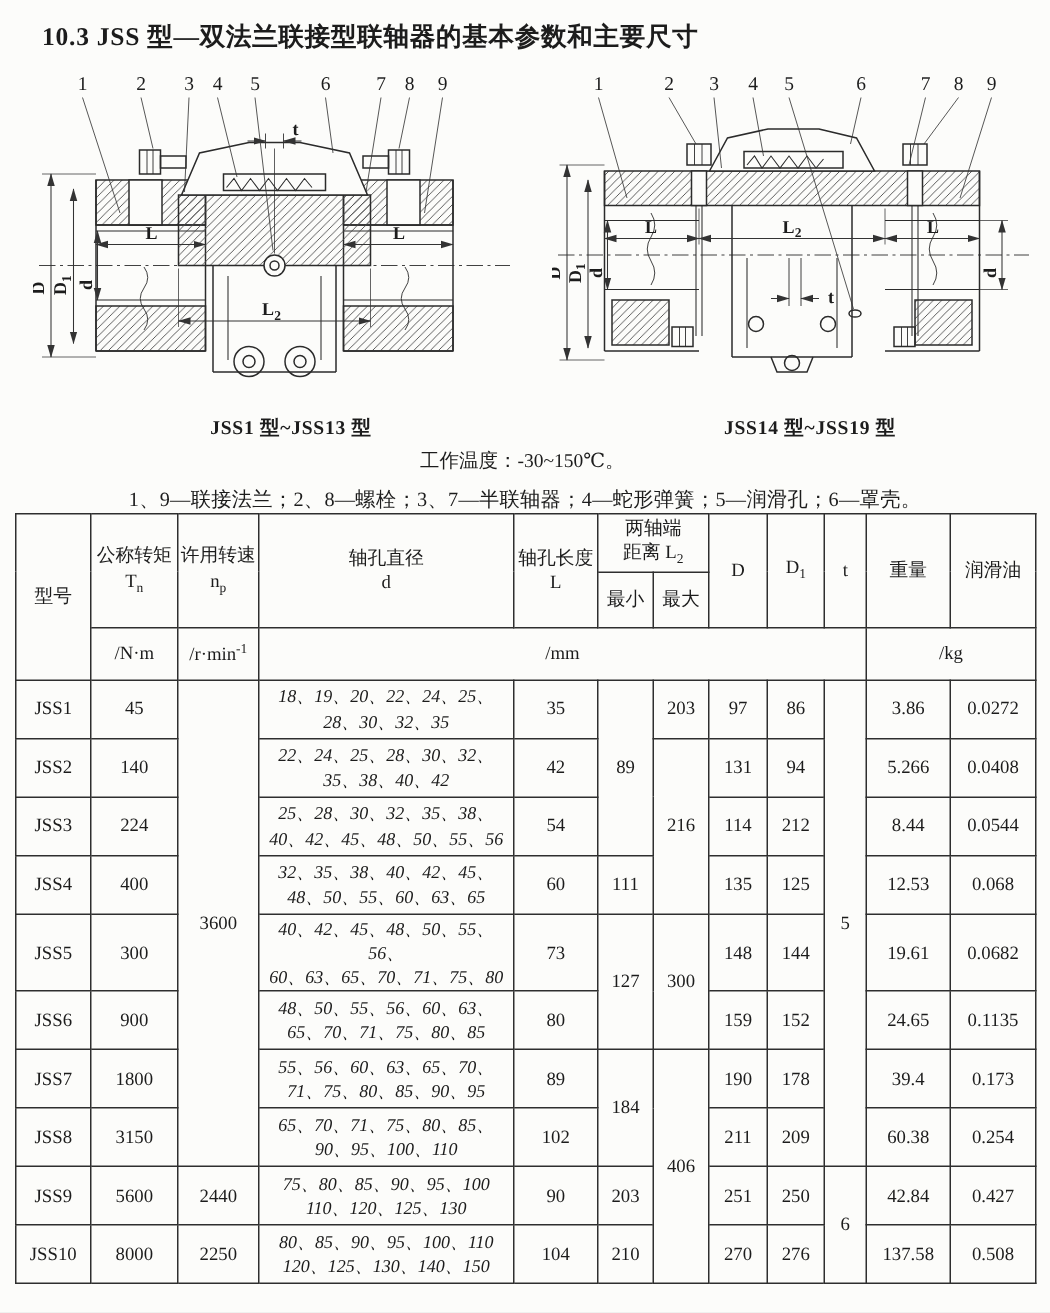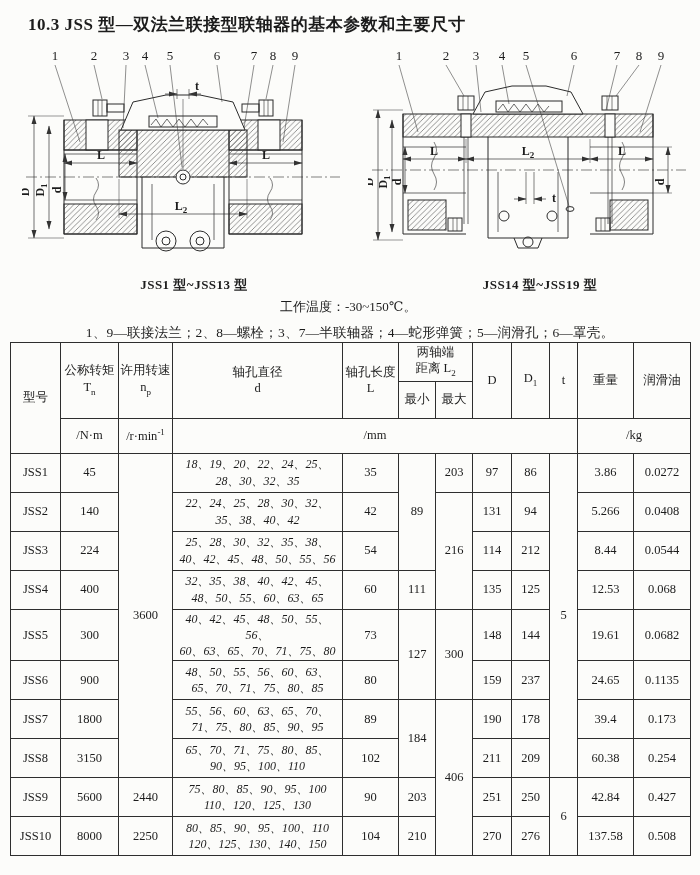--- a/index.html
+++ b/index.html
@@ -388,21 +388,21 @@
           <td>144</td>
           <td>19.61</td>
           <td>0.0682</td>
         </tr>
         <tr>
           <td>JSS6</td>
           <td>900</td>
           <td class="dcol">48、50、55、56、60、63、<br>65、70、71、75、80、85</td>
           <td>80</td>
           <td>159</td>
-          <td>237</td>
+          <td>152</td>
           <td>24.65</td>
           <td>0.1135</td>
         </tr>
         <tr>
           <td>JSS7</td>
           <td>1800</td>
           <td class="dcol">55、56、60、63、65、70、<br>71、75、80、85、90、95</td>
           <td>89</td>
           <td rowspan="2">184</td>
           <td rowspan="4">406</td>

